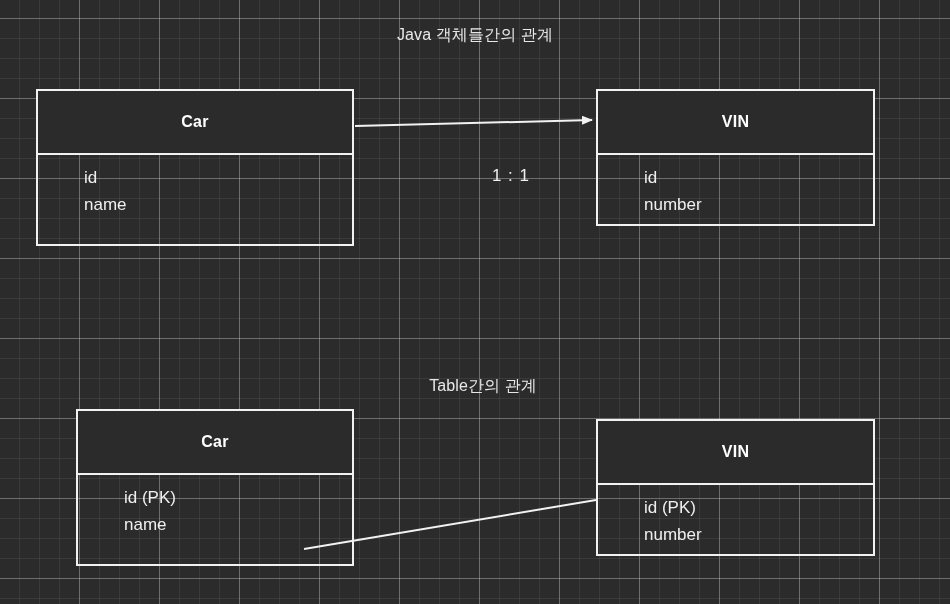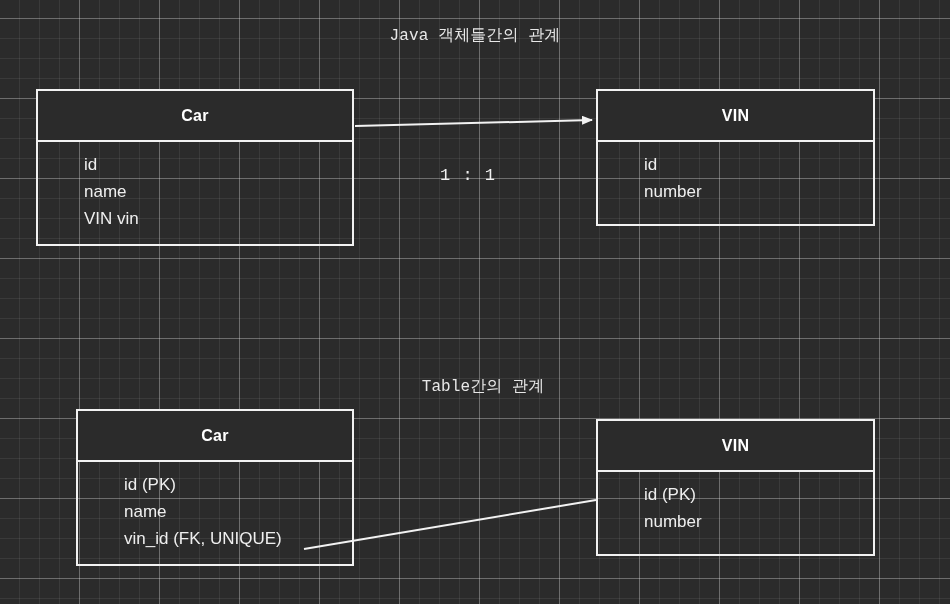--- a/index.html
+++ b/index.html
@@ -41,33 +41,32 @@
 
   
   .section-title {
     position: absolute;
     font-size: 16px;
     font-weight: 400;
     color: #e8e8e8;
     white-space: nowrap;
     letter-spacing: 0.1px;
     text-align: center;
-    font-family: Liberation Mono, monospace;
   }
   #title-java  { left: 0; right: 0; top: 25px; }
   #title-table { left: 16px; right: 0; top: 376px; }
 
   
   .entity {
     position: absolute;
     border: 2px solid #f2f2f2;
     background: transparent;
   }
   .entity-header {
-    height: 51px;
+    height: 64px;
     background: #2b2b2b;
     border-bottom: 2px solid #f2f2f2;
     display: flex;
     align-items: center;
     justify-content: center;
   }
   .entity-title {
     font-size: 16px;
     font-weight: bold;
     color: #ffffff;
@@ -97,44 +96,42 @@
     inset: 0;
     pointer-events: none;
   }
 
   
   #cardinality-label {
     position: absolute;
     left: 440px;
     top: 166px;
     width: 90px;
-    text-align: left;
+    text-align: right;
     font-size: 17px;
     color: #f0f0f0;
     letter-spacing: 1px;
-    font-family: Liberation Mono, monospace;
   }
 </style>
 </head>
 <body>
 
 <div id="grid-canvas"></div>
 
 <div class="section-title" id="title-java">Java 객체들간의 관계</div>
 
 <div class="section-title" id="title-table">Table간의 관계</div>
 
 <div class="entity" id="entity-car-object">
   <div class="entity-header">
     <span class="entity-title">Car</span>
   </div>
   <div class="entity-body">
     <div class="entity-field">id</div>
     <div class="entity-field">name</div>
-    <div class="entity-field">VIN vin</div>
   </div>
 </div>
 
 <div class="entity" id="entity-vin-object">
   <div class="entity-header">
     <span class="entity-title">VIN</span>
   </div>
   <div class="entity-body">
     <div class="entity-field">id</div>
     <div class="entity-field">number</div>
@@ -143,21 +140,20 @@
 
 <div id="cardinality-label">1 : 1</div>
 
 <div class="entity" id="entity-car-table">
   <div class="entity-header">
     <span class="entity-title">Car</span>
   </div>
   <div class="entity-body">
     <div class="entity-field">id (PK)</div>
     <div class="entity-field">name</div>
-    <div class="entity-field">vin_id (FK, UNIQUE)</div>
   </div>
 </div>
 
 <div class="entity" id="entity-vin-table">
   <div class="entity-header">
     <span class="entity-title">VIN</span>
   </div>
   <div class="entity-body">
     <div class="entity-field">id (PK)</div>
     <div class="entity-field">number</div>

